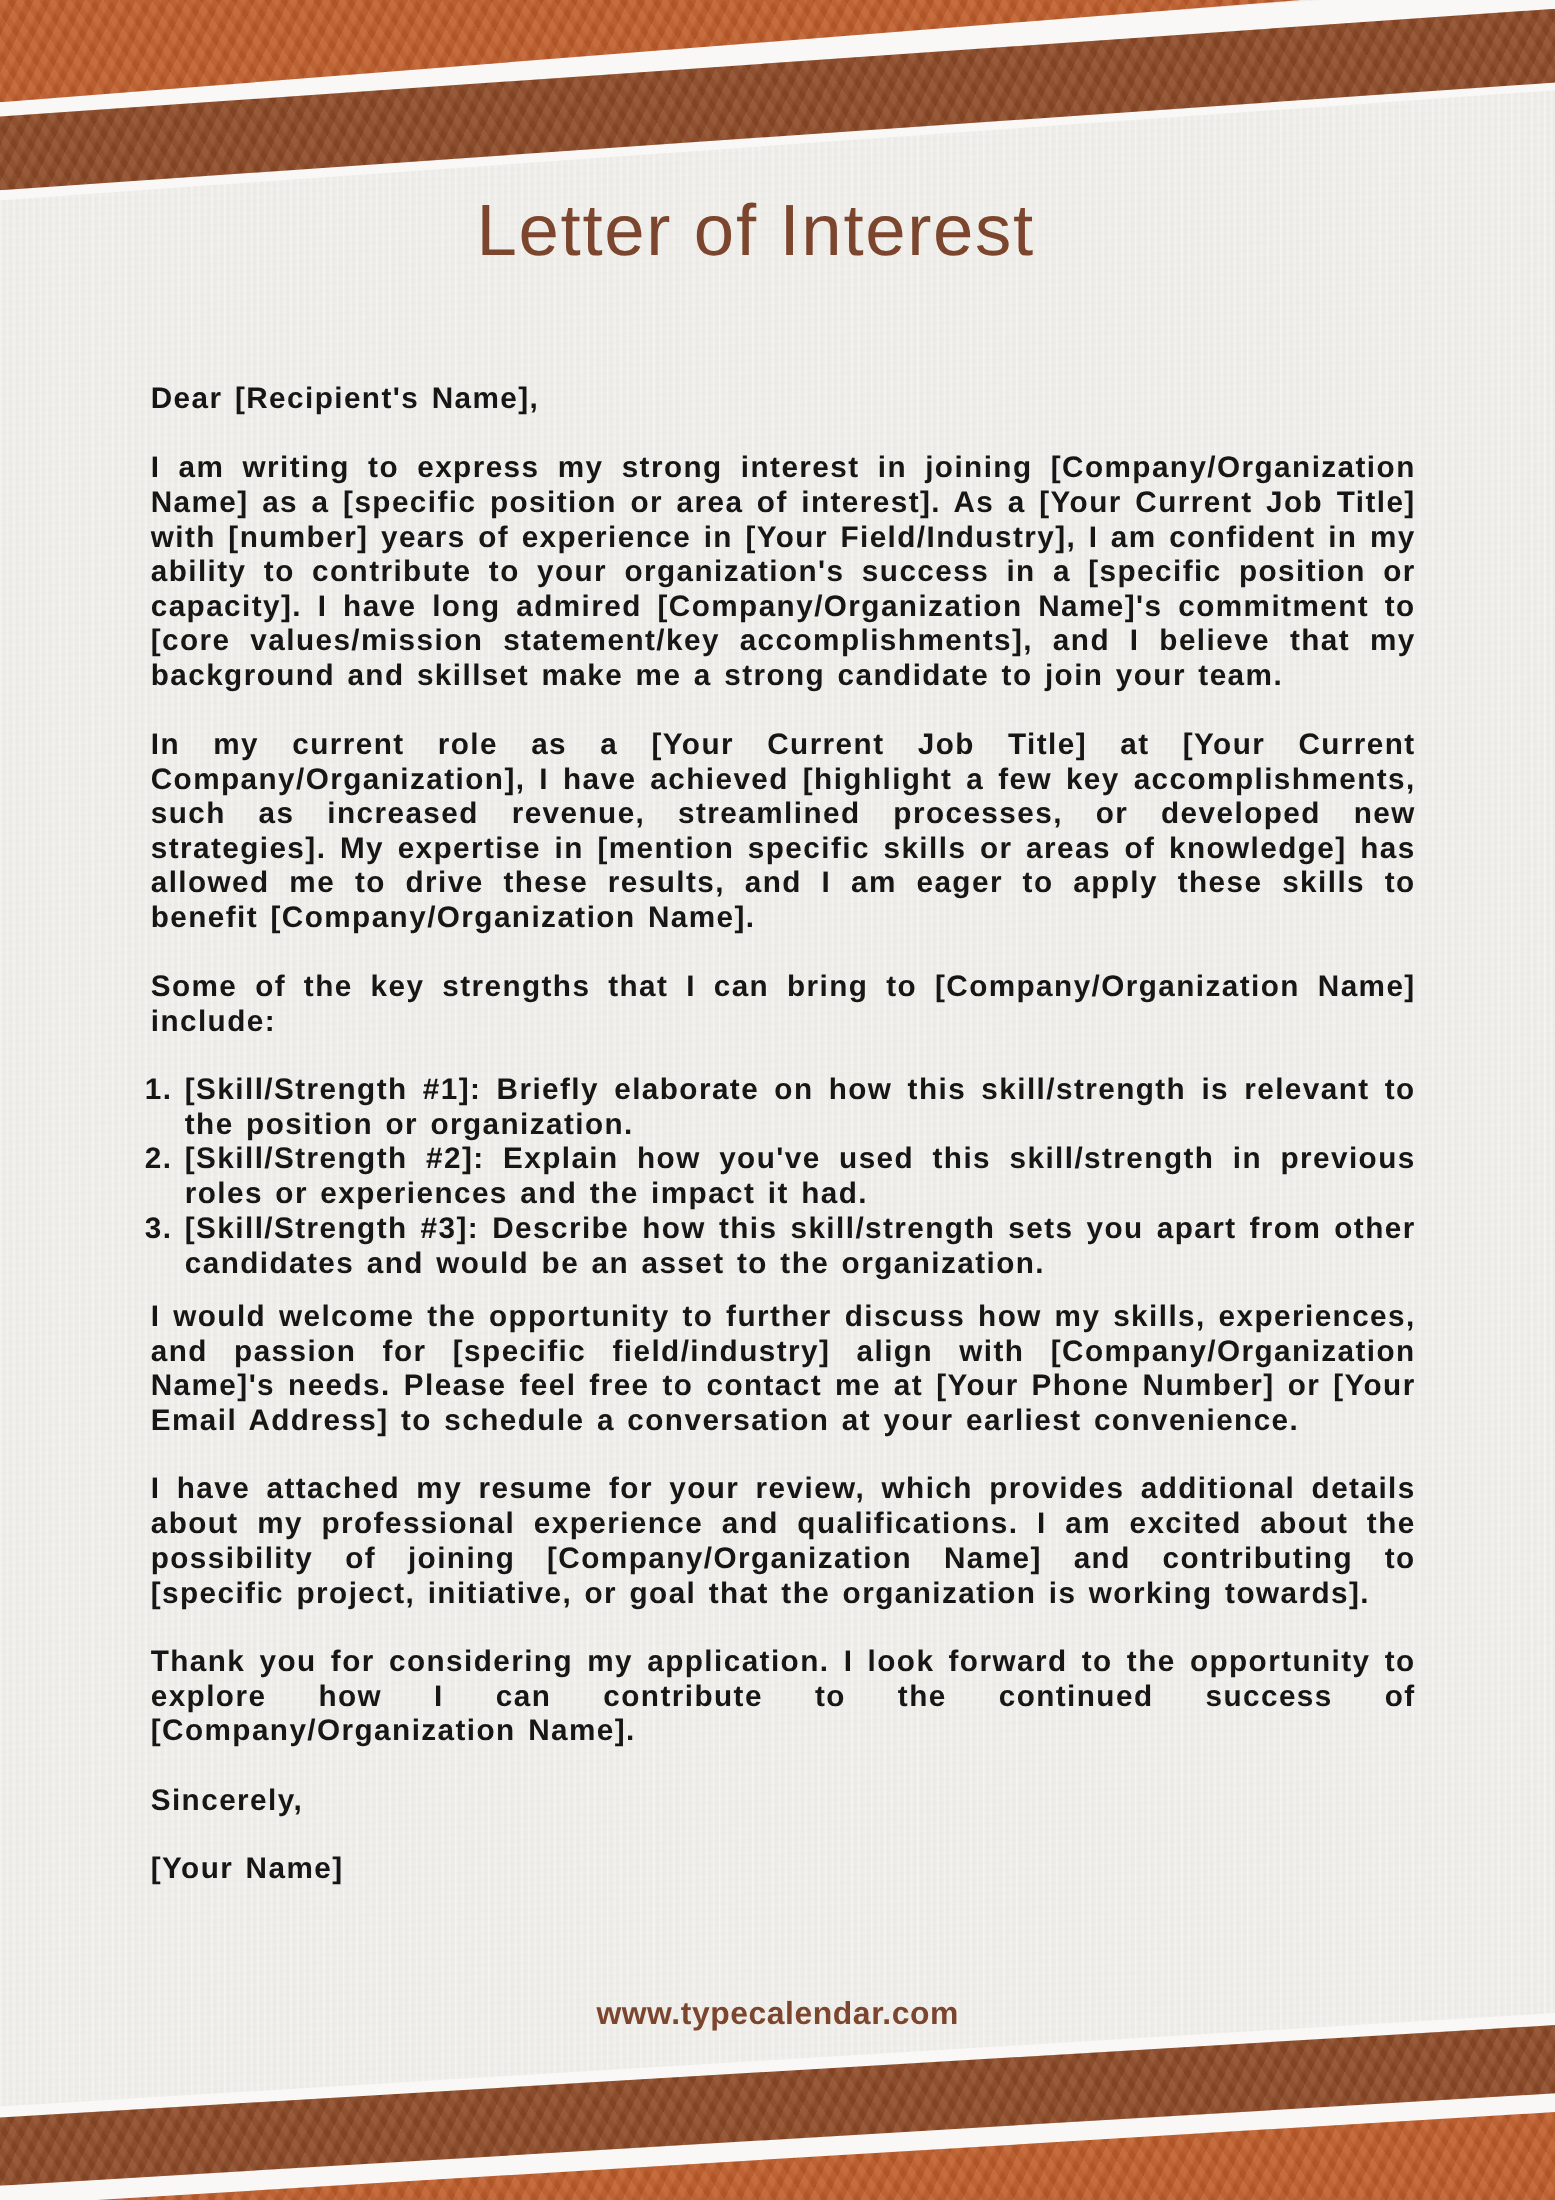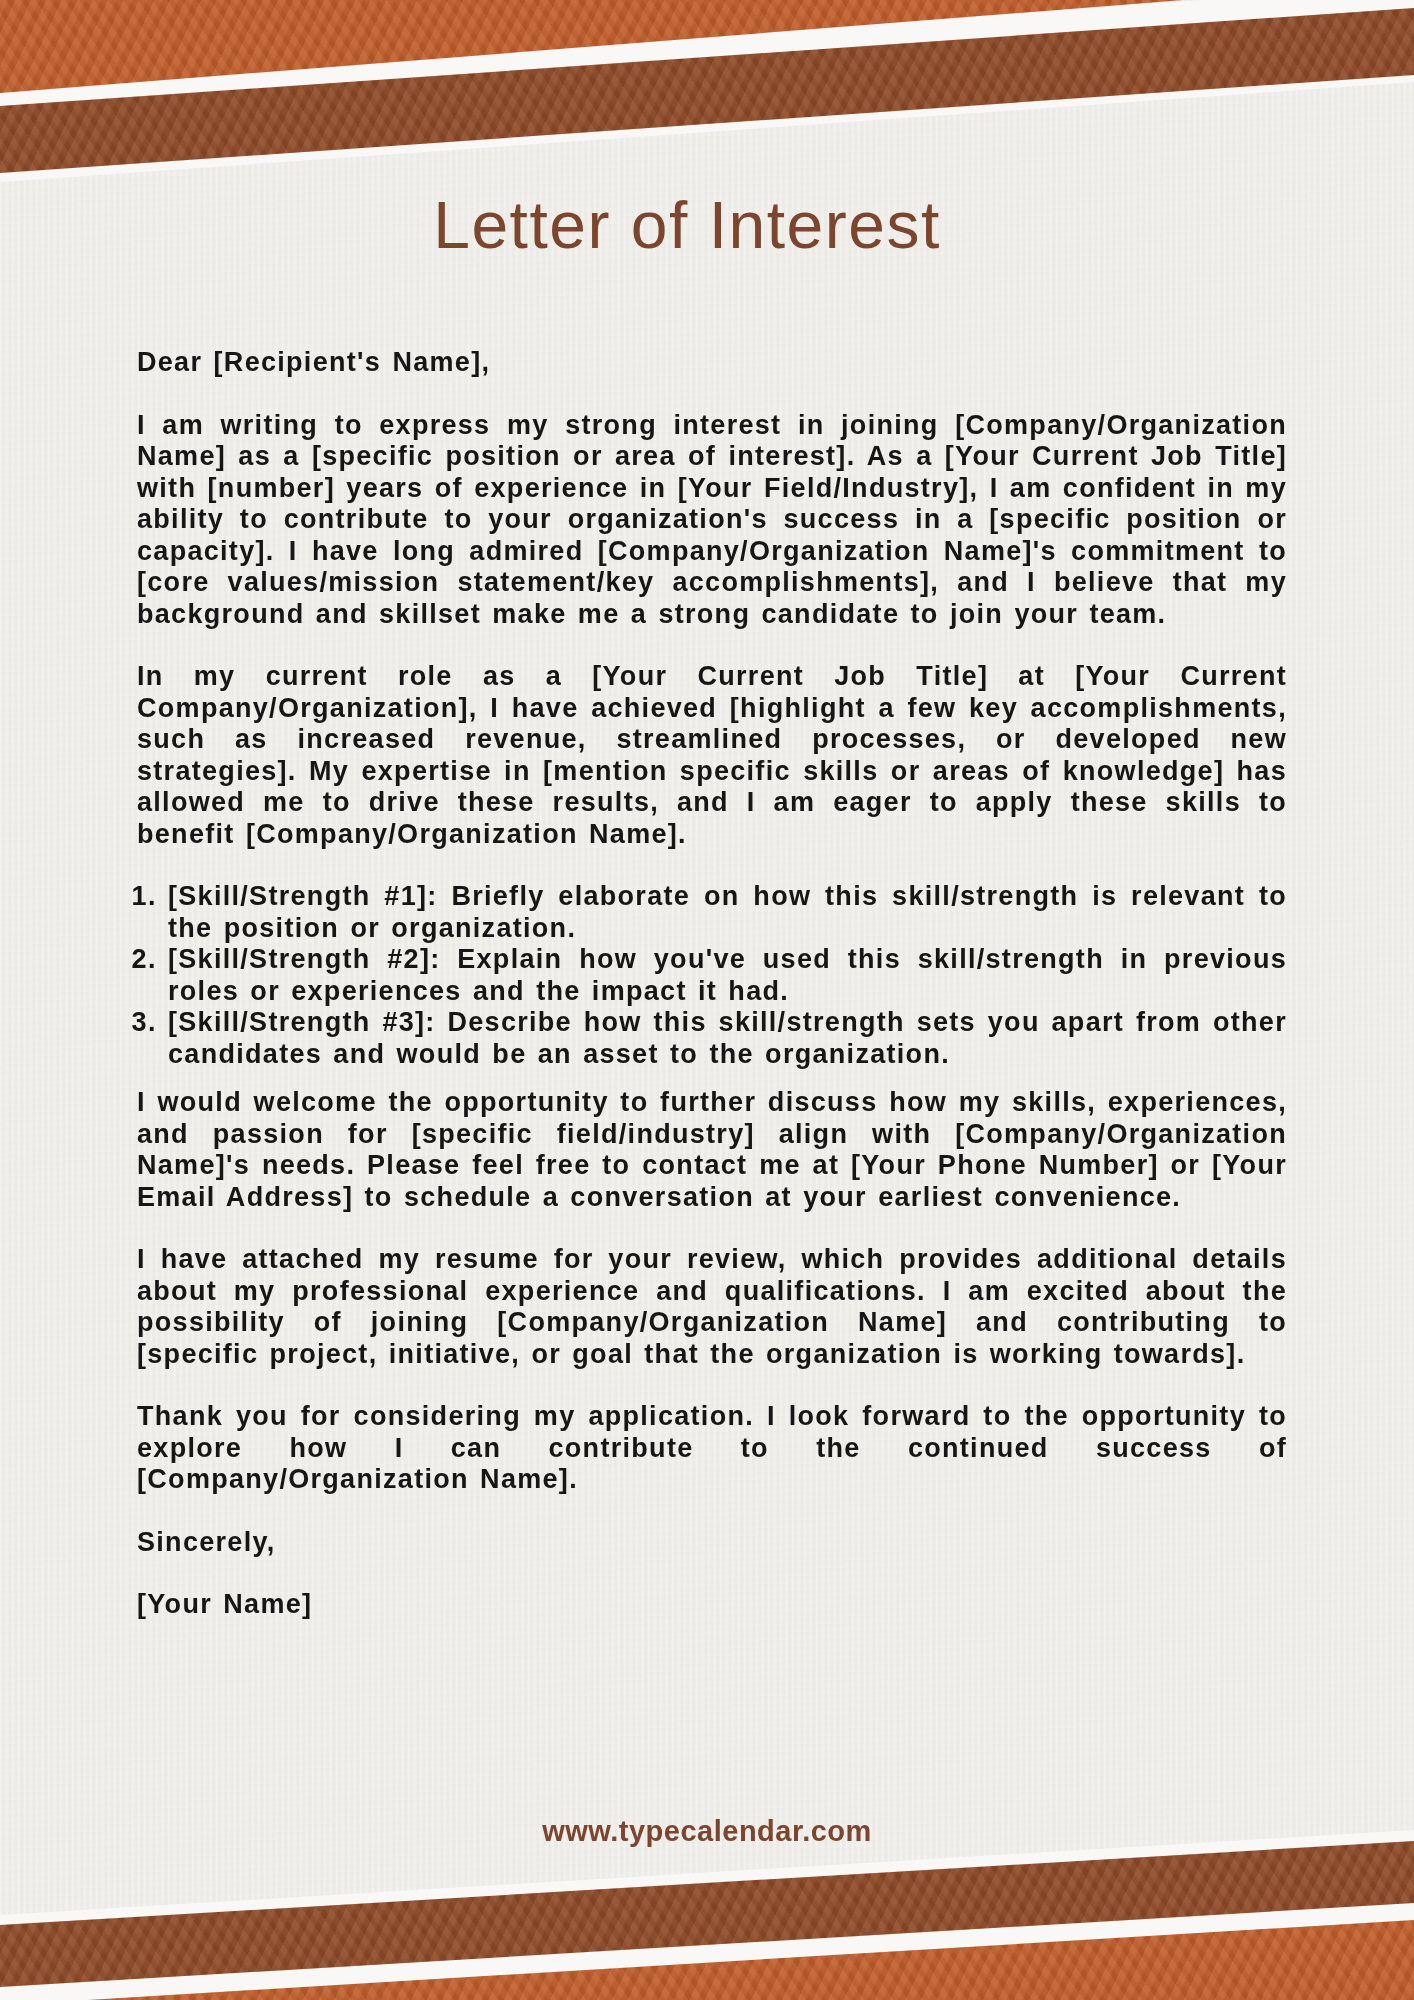--- a/index.html
+++ b/index.html
@@ -49,21 +49,21 @@
   .bottom-white { clip-path: polygon(0 1915px, 1414px 1830px, 1414px 1938px, 0 2022px); }
   .bottom-brown { clip-path: polygon(0 1925px, 1414px 1841px, 1414px 1903px, 0 1987px); }
   .bottom-orange{ clip-path: polygon(88px 2000px, 1414px 1920px, 1414px 2000px); }
 
   
   .title {
     position: absolute;
     top: 176px;
     left: 0;
     right: 0;
-    margin: 16px;
+    margin: 0;
     padding-right: 40px;
     text-align: center;
     font-size: 66px;
     font-weight: 400;
     letter-spacing: 1.5px;
     color: var(--title-brown, #7c452e);
     line-height: 1;
   }
 
   
@@ -124,20 +124,21 @@
     <div class="stripe orange bottom-orange"></div>
   </div>
 
   <h1 class="title">Letter of Interest</h1>
 
   <div class="letter-body">
     <p class="salutation">Dear [Recipient's Name],</p>
 
     <p>I am writing to express my strong interest in joining [Company/Organization Name] as a [specific position or area of interest]. As a [Your Current Job Title] with [number] years of experience in [Your Field/Industry], I am confident in my ability to contribute to your organization's success in a [specific position or capacity]. I have long admired [Company/Organization Name]'s commitment to [core values/mission statement/key accomplishments], and I believe that my background and skillset make me a strong candidate to join your team.</p>
     <p>In my current role as a [Your Current Job Title] at [Your Current Company/Organization], I have achieved [highlight a few key accomplishments, such as increased revenue, streamlined processes, or developed new strategies]. My expertise in [mention specific skills or areas of knowledge] has allowed me to drive these results, and I am eager to apply these skills to benefit [Company/Organization Name].</p>
+    <p>Some of the key strengths that I can bring to [Company/Organization Name] include:</p>
 
     <ol>
       <li>[Skill/Strength #1]: Briefly elaborate on how this skill/strength is relevant to the position or organization.</li>
       <li>[Skill/Strength #2]: Explain how you've used this skill/strength in previous roles or experiences and the impact it had.</li>
       <li>[Skill/Strength #3]: Describe how this skill/strength sets you apart from other candidates and would be an asset to the organization.</li>
     </ol>
 
     <p>I would welcome the opportunity to further discuss how my skills, experiences, and passion for [specific field/industry] align with [Company/Organization Name]'s needs. Please feel free to contact me at [Your Phone Number] or [Your Email Address] to schedule a conversation at your earliest convenience.</p>
     <p>I have attached my resume for your review, which provides additional details about my professional experience and qualifications. I am excited about the possibility of joining [Company/Organization Name] and contributing to [specific project, initiative, or goal that the organization is working towards].</p>
     <p>Thank you for considering my application. I look forward to the opportunity to explore how I can contribute to the continued success of [Company/Organization Name].</p>

